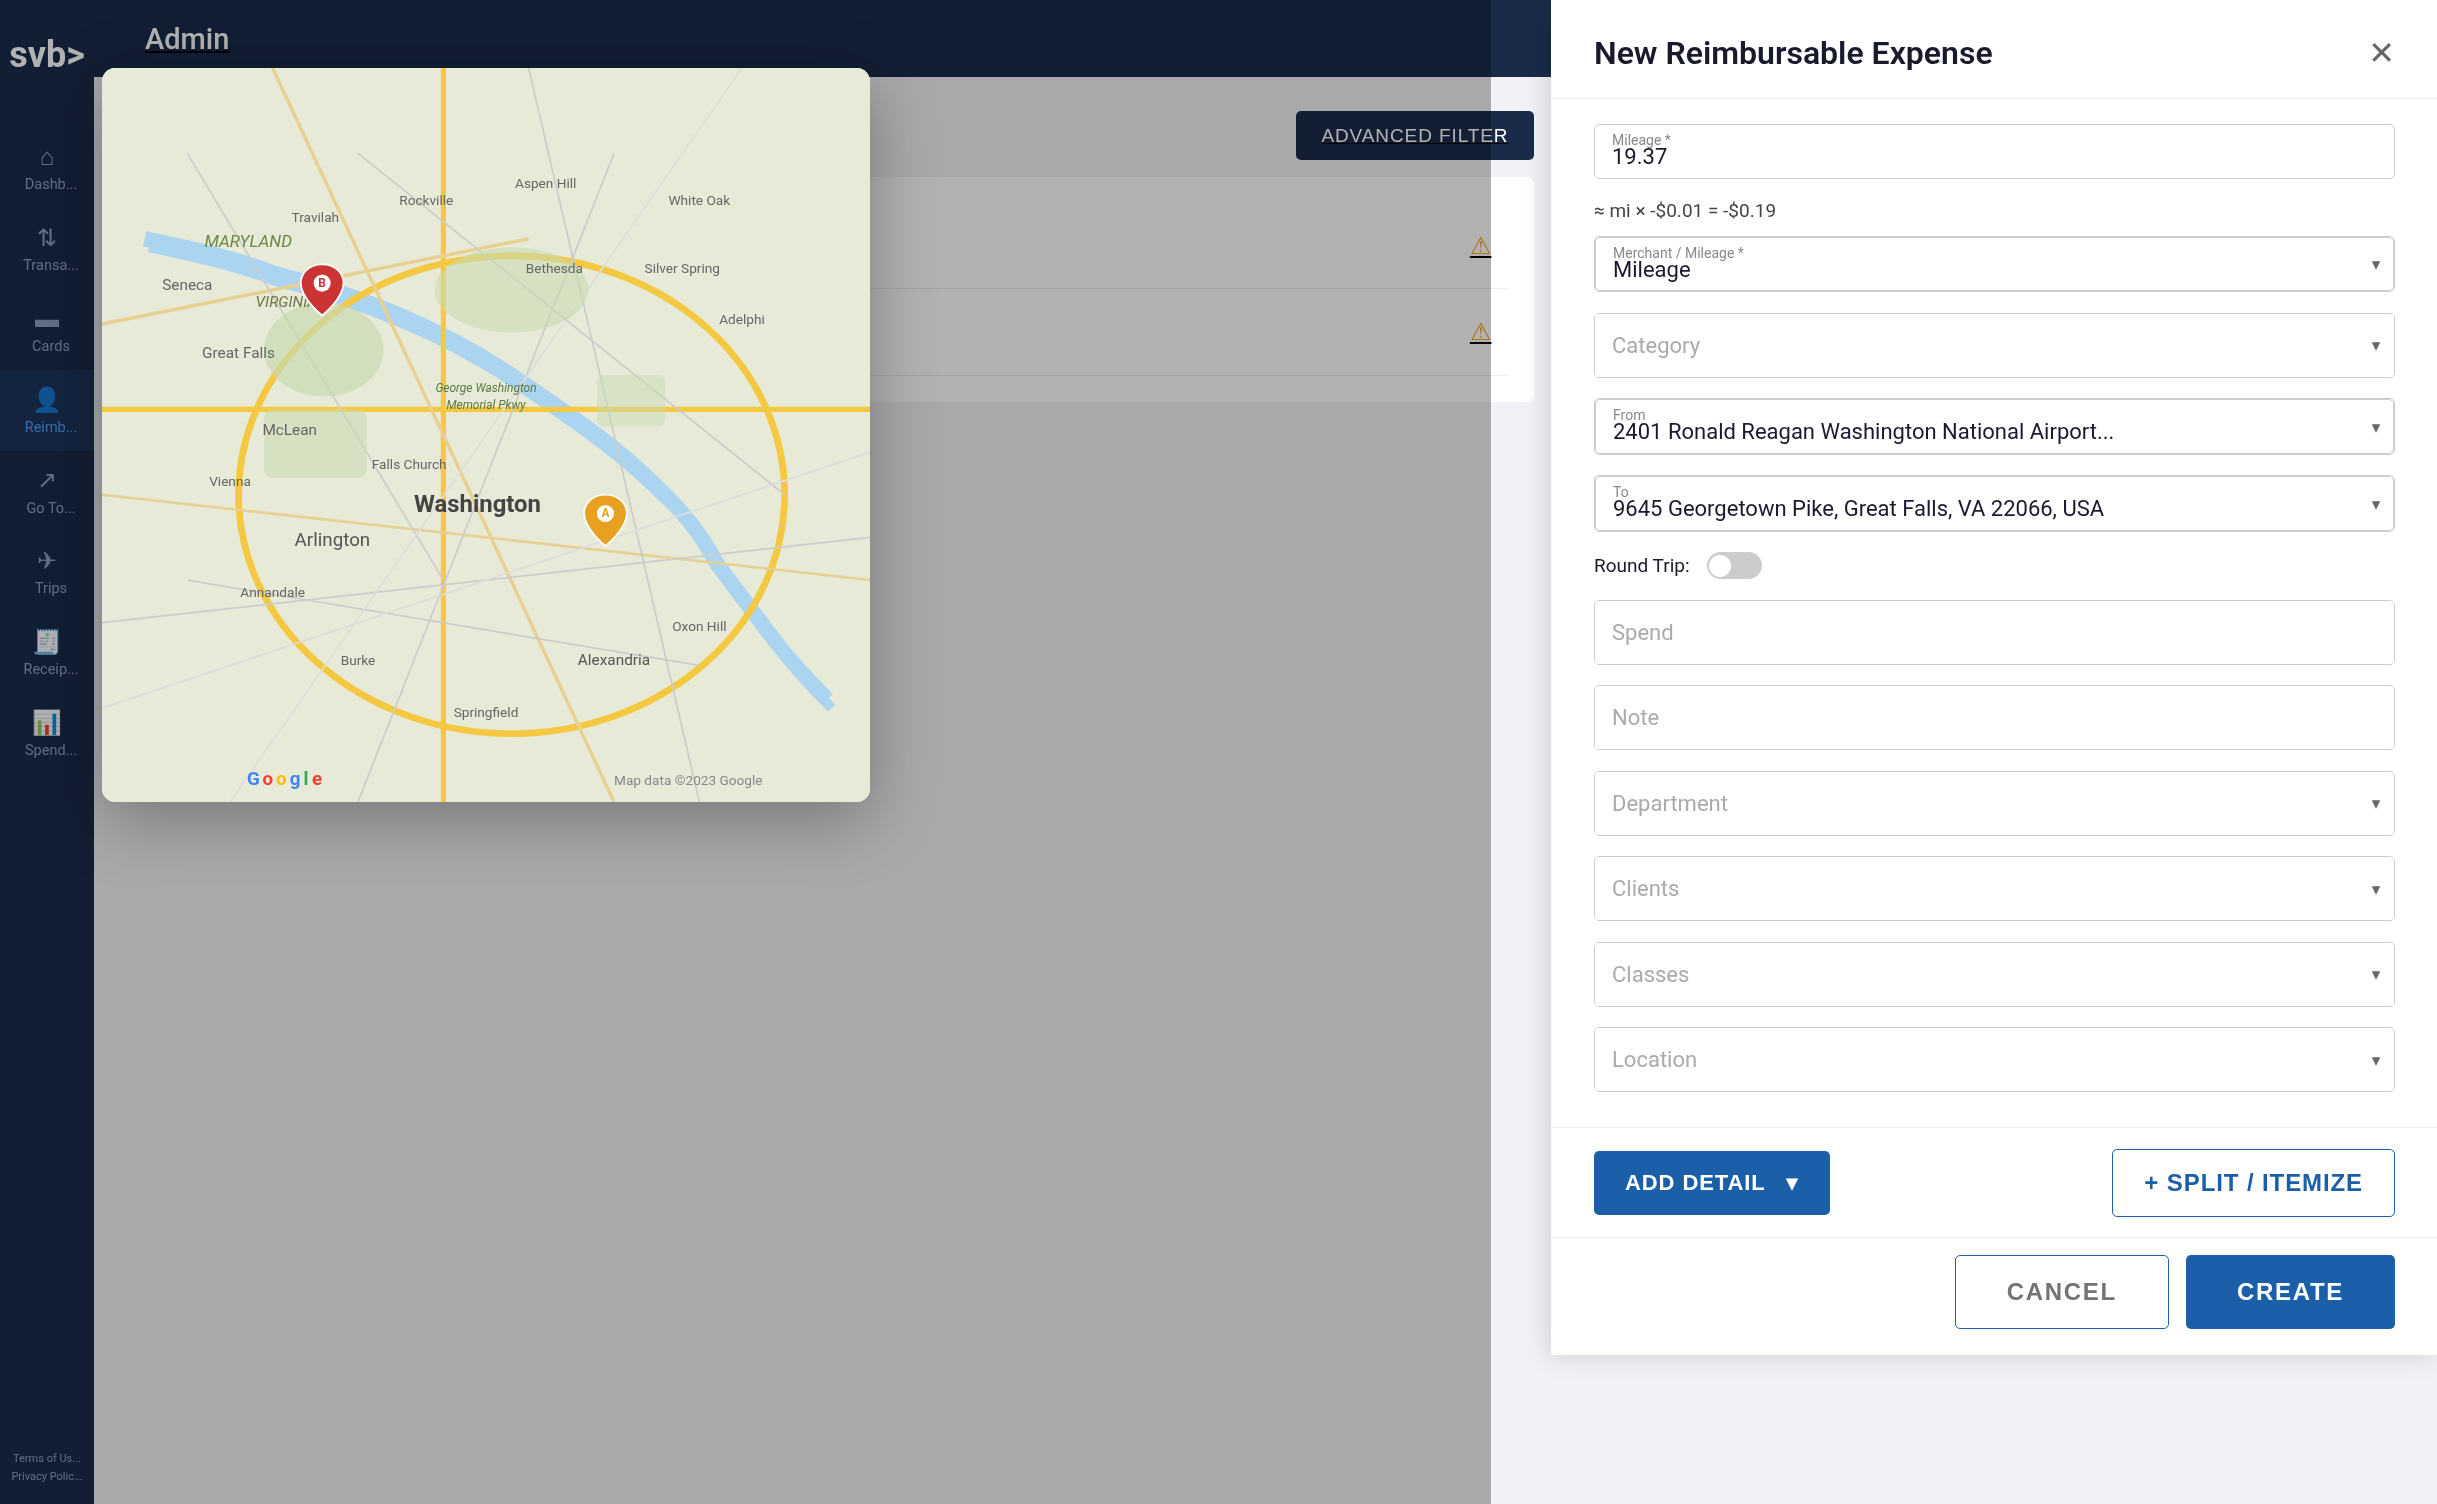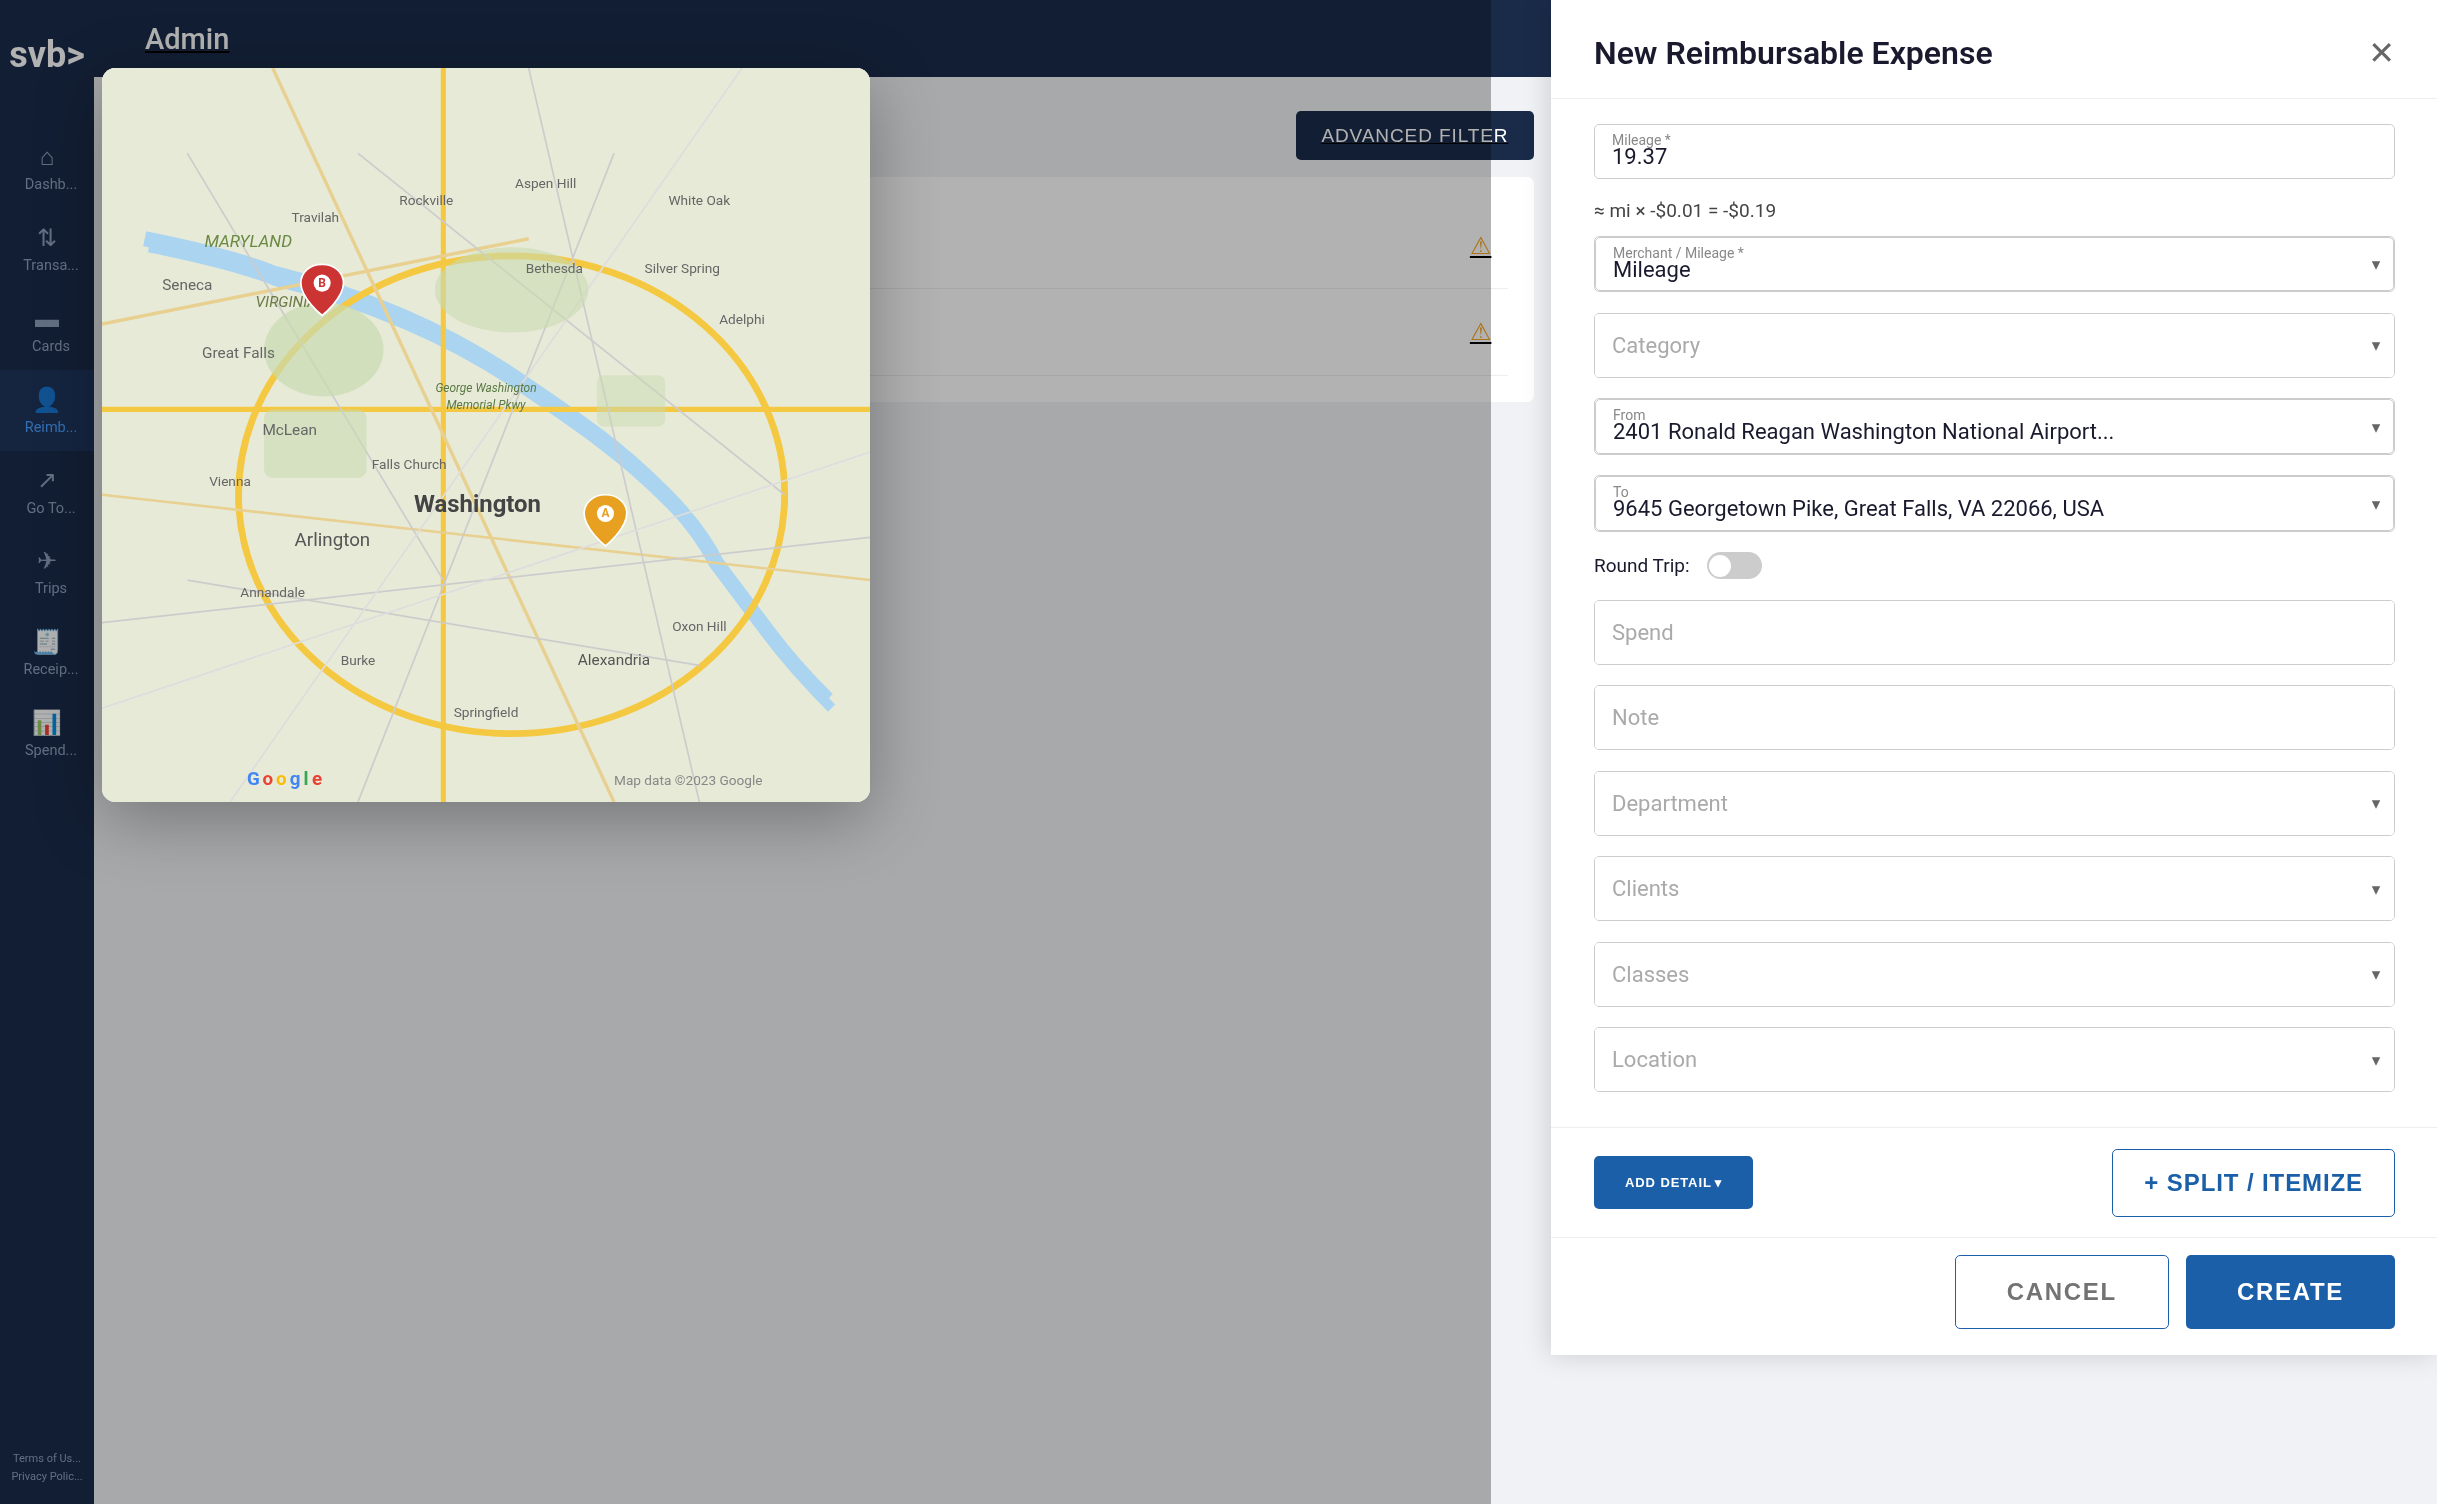--- a/index.html
+++ b/index.html
@@ -270,26 +270,26 @@
       padding: 20.5px 43px;
       border-top: 0.9px solid #eee;
       gap: 17px;
     }
     .add-detail-btn {
       background: #1a5fa8;
       color: white;
       border: none;
       padding: 19px 31px;
       border-radius: 5.1px;
-      font-size: 13px;
+      font-size: 22px;
       font-weight: 600;
       cursor: pointer;
       display: flex;
       align-items: center;
-      gap: 3px;
+      gap: 21px;
       letter-spacing: 0.9px;
     }
     .split-btn {
       background: white;
       color: #1a5fa8;
       border: 1.7px solid #1a5fa8;
       padding: 19px 31px;
       border-radius: 5.1px;
       font-size: 24px;
       font-weight: 600;

